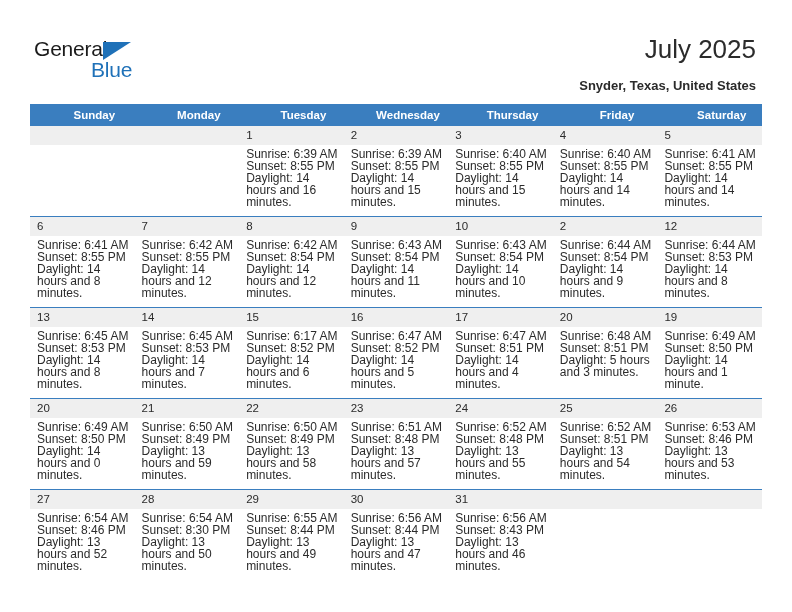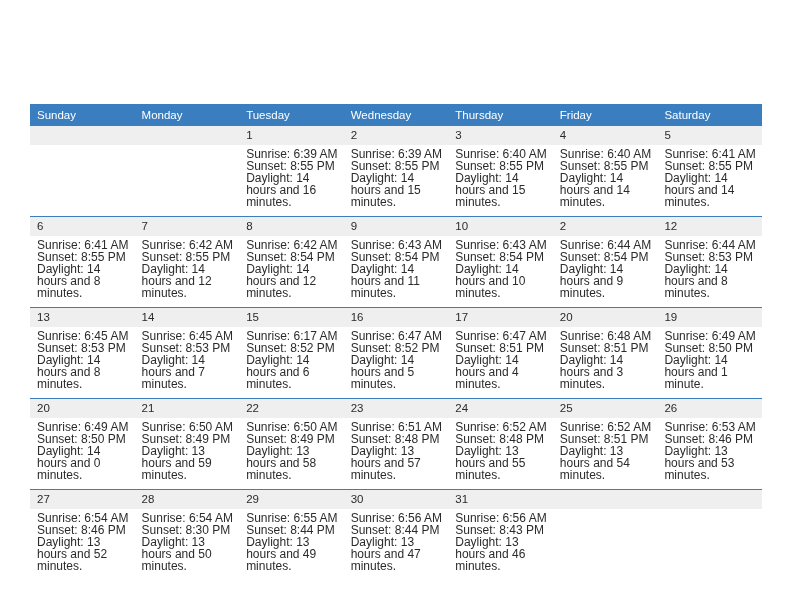--- a/index.html
+++ b/index.html
@@ -98,23 +98,23 @@
   }
   table.cal {
     border-collapse: collapse;
     table-layout: fixed;
     width: 732px;
   }
   table.cal th {
     background: #3a7ebf;
     color: #ffffff;
     font-size: 11.5px;
-    font-weight: 400;
-    text-align: left;
-    padding: 5px 0 5px 7px;
+    font-weight: 700;
+    text-align: center;
+    padding: 5px 0 5px 24px;
     height: 12px;
     border: none;
   }
   table.cal td {
     vertical-align: top;
     padding: 0;
     border: none;
     border-top: 1px solid #3a7ebf;
     width: 104.57px;
     height: 80px;
@@ -150,20 +150,31 @@
   }
   .info .daylight {
     white-space: normal;
   }
 </style>
 </head>
 <body>
 
 <div class="page">
 
+  <div class="header">
+
+    <div class="logo">
+      <span class="logo-general">General</span>
+      <span class="logo-triangle"></span>
+      <span class="logo-blue">Blue</span>
+    </div>
+
+    <div class="title">July 2025</div>
+    <div class="subtitle">Snyder, Texas, United States</div>
+  </div>
 
   <div class="calendar">
     <table class="cal">
       <thead>
         <tr id="weekday-row">
             <th>Sunday</th>
             <th>Monday</th>
             <th>Tuesday</th>
             <th>Wednesday</th>
             <th>Thursday</th>
@@ -356,21 +367,21 @@
                   <div class="daylight">Daylight: 14 hours and 4 minutes.</div>
                 </div>
               </div>
             </td>
             <td>
               <div class="cell">
                 <div class="daynum">20</div>
                 <div class="info">
                   <div>Sunrise: 6:48 AM</div>
                   <div>Sunset: 8:51 PM</div>
-                  <div class="daylight">Daylight: 14 hours and 3 minutes.</div>
+                  <div class="daylight">Daylight: 5 hours and 3 minutes.</div>
                 </div>
               </div>
             </td>
             <td>
               <div class="cell">
                 <div class="daynum">19</div>
                 <div class="info">
                   <div>Sunrise: 6:49 AM</div>
                   <div>Sunset: 8:50 PM</div>
                   <div class="daylight">Daylight: 14 hours and 1 minute.</div>

